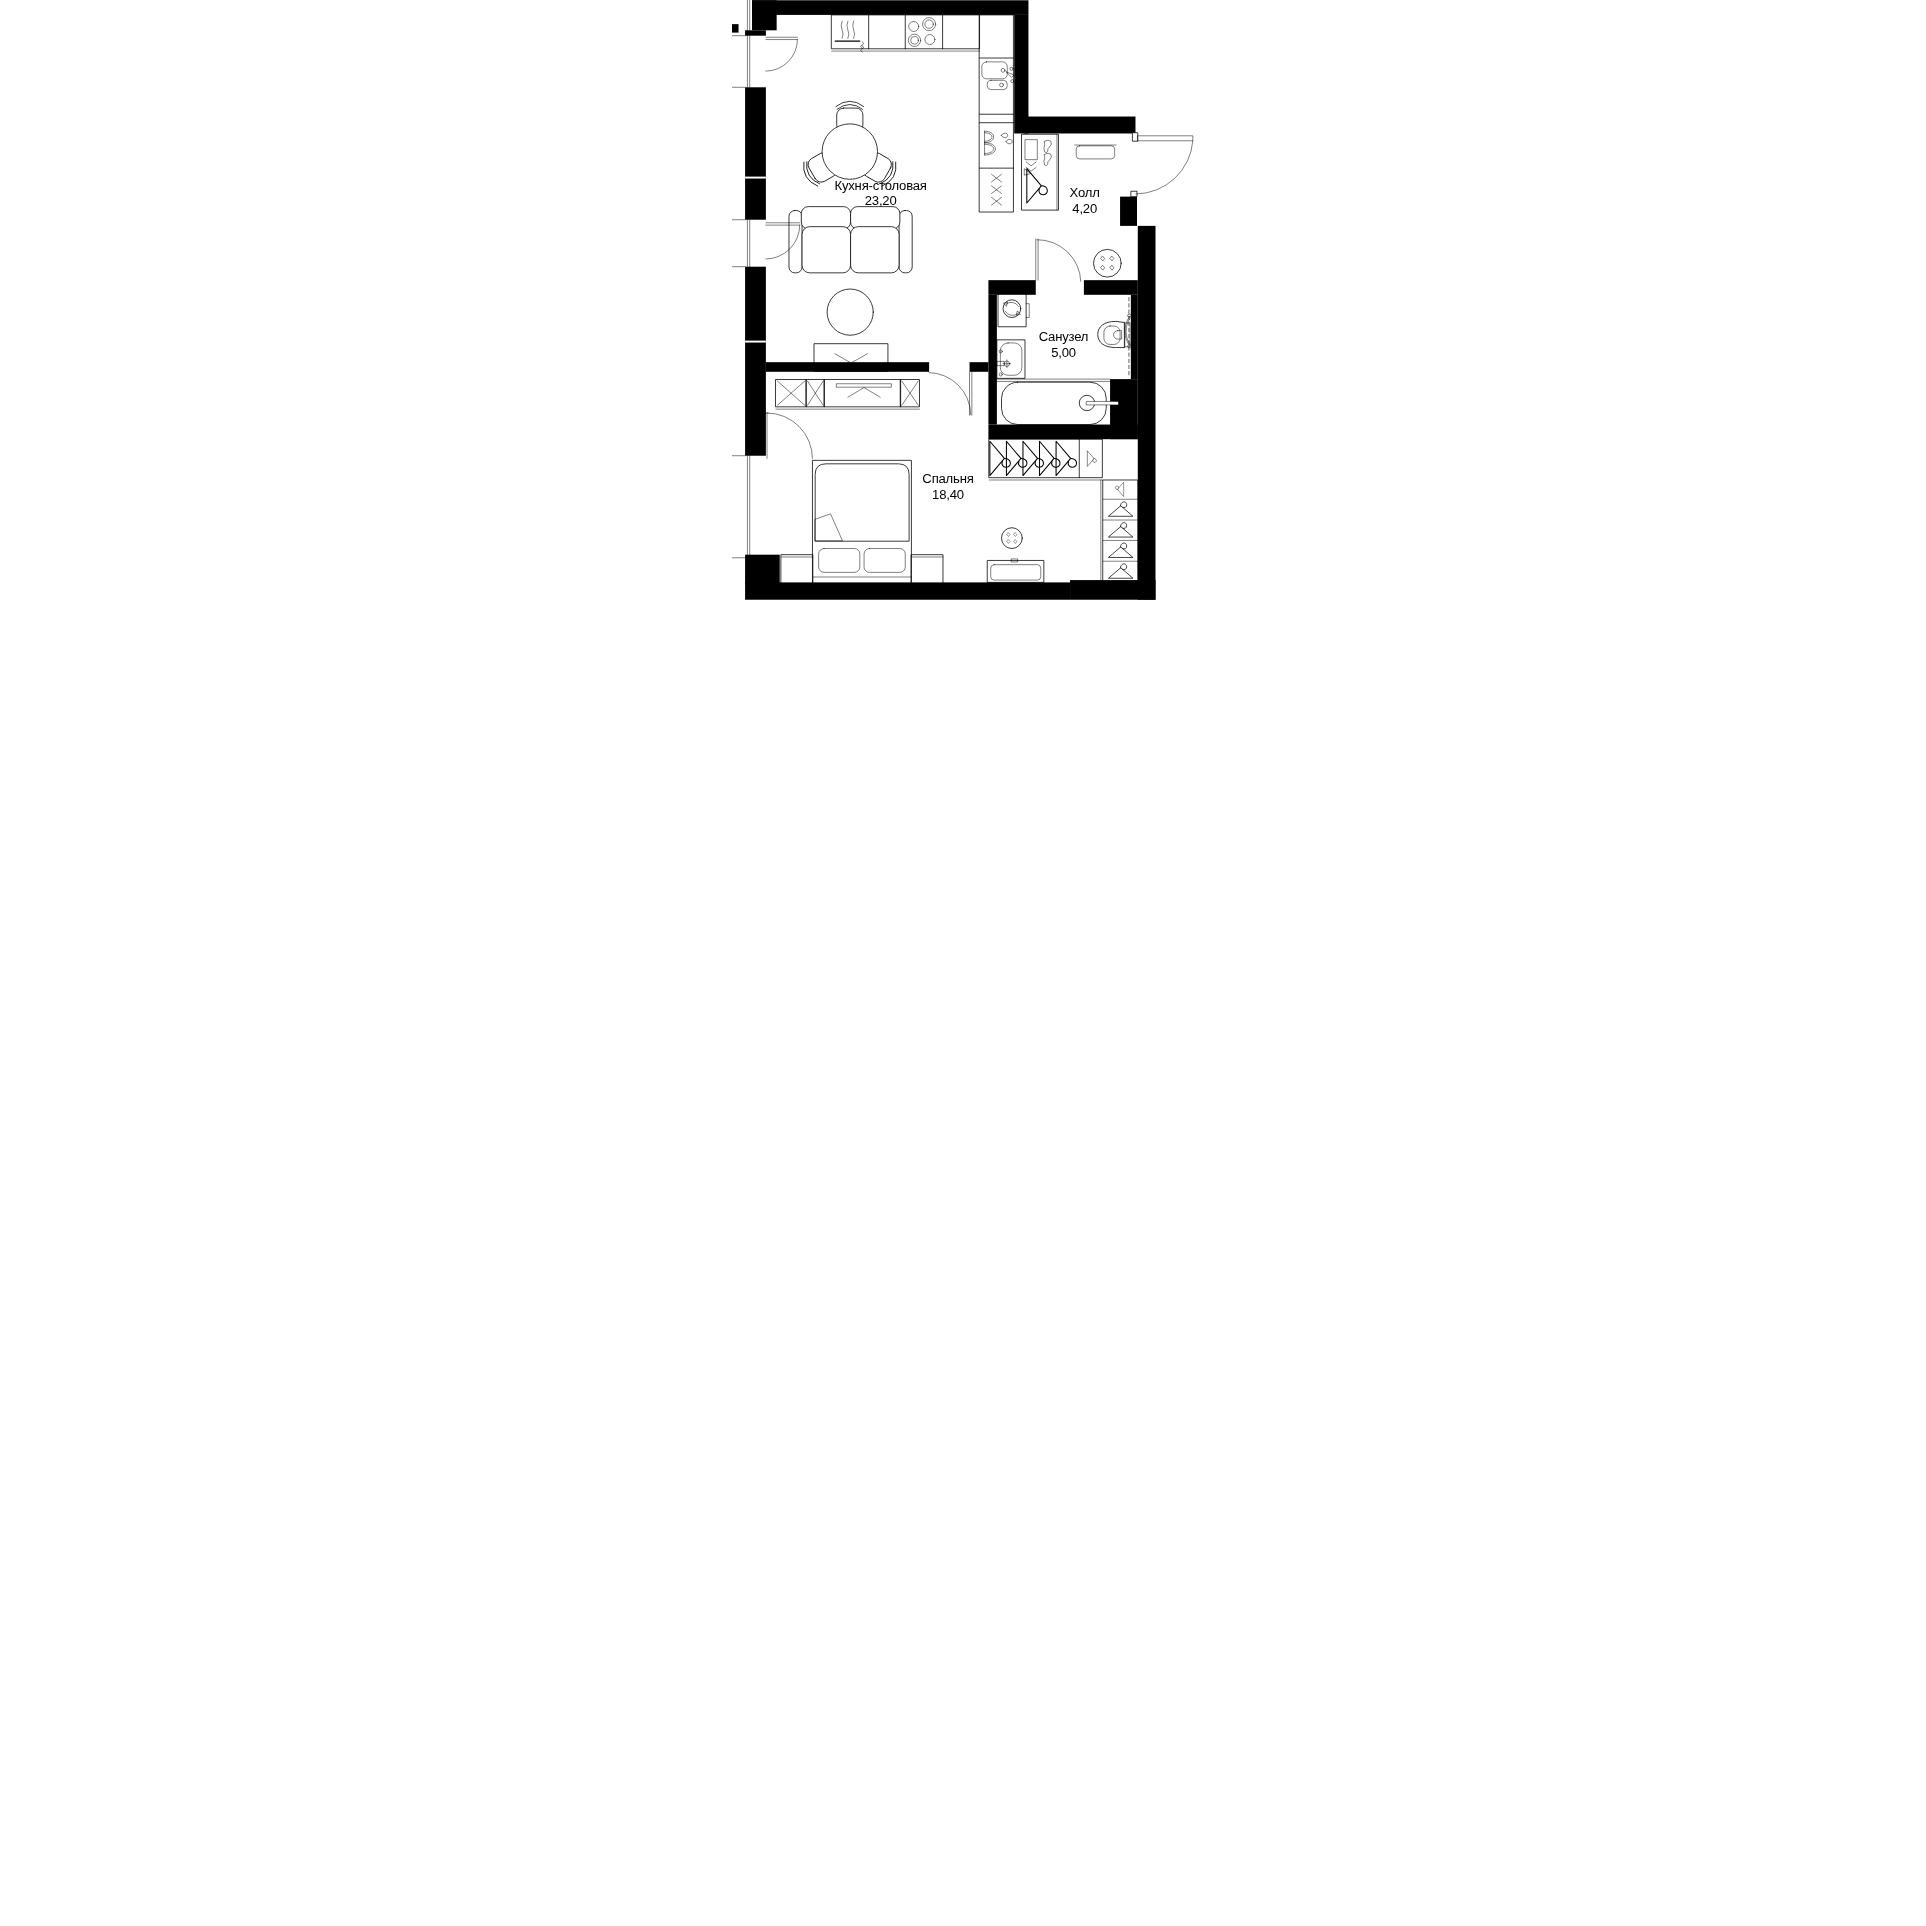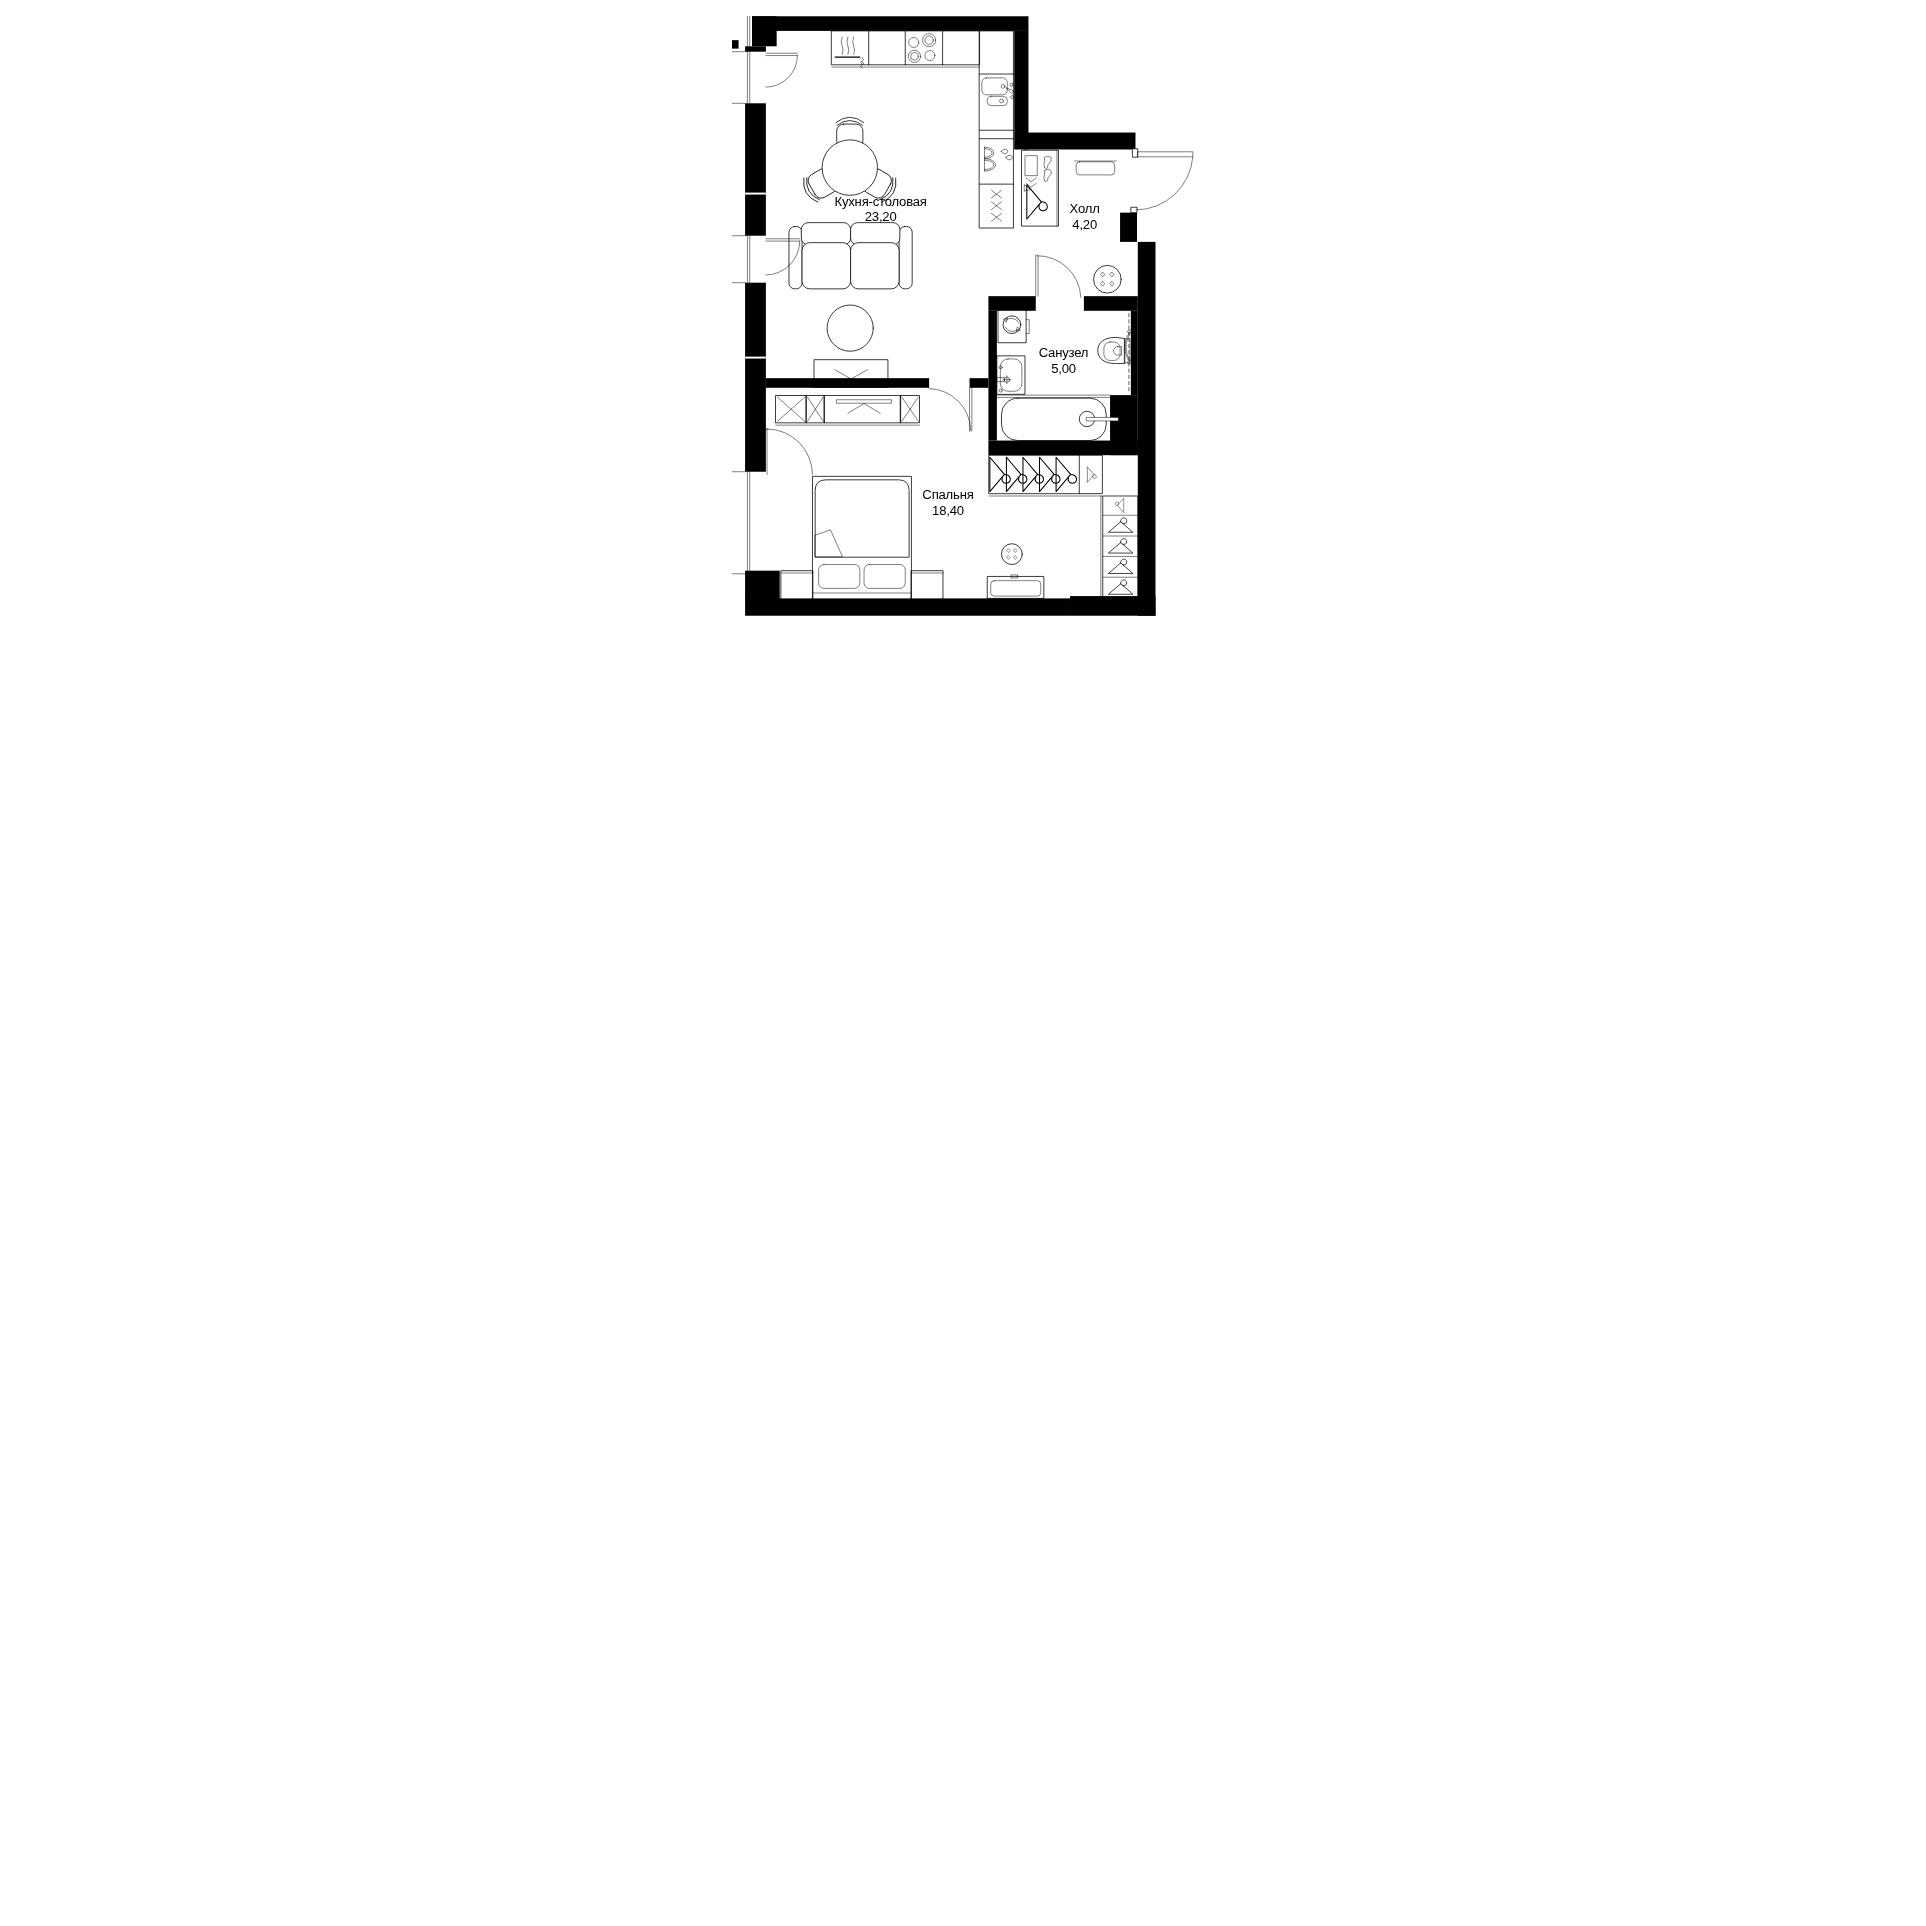--- a/index.html
+++ b/index.html
@@ -1,16 +1,16 @@
 <!DOCTYPE html>
 <html style="font-size:6.2px"><head>
 <meta charset="utf-8">
 <style>
   html,body{margin:0;padding:0;background:#ffffff;}
-  .plan-wrap{width:462px;margin:16px auto;background:#fff;}
+  .plan-wrap{width:462px;margin:0 auto;background:#fff;}
   svg{display:block;}
   .w{fill:#000;stroke:none;}
   .s{fill:none;stroke:#000;stroke-width:2;stroke-linecap:round;stroke-linejoin:round;}
   .sf{fill:#fff;stroke:#000;stroke-width:2;stroke-linejoin:round;}
   .thin{stroke-width:1.3;}
   .thick{stroke-width:3;}
   .dash{stroke-dasharray:9 7;stroke-width:1.6;}
   text.room{font-family:"Liberation Sans",sans-serif;font-size:34px;fill:#000;text-anchor:middle;letter-spacing:-0.5px;}
 </style>
 </head>

